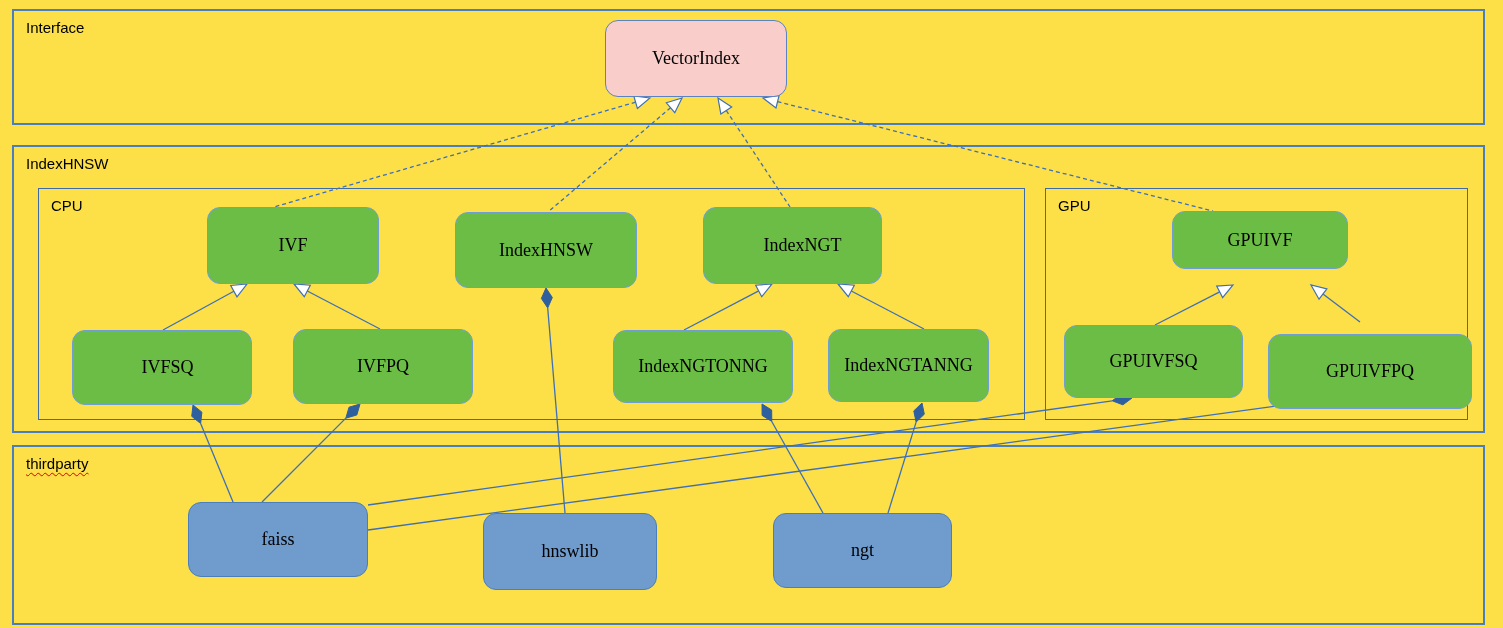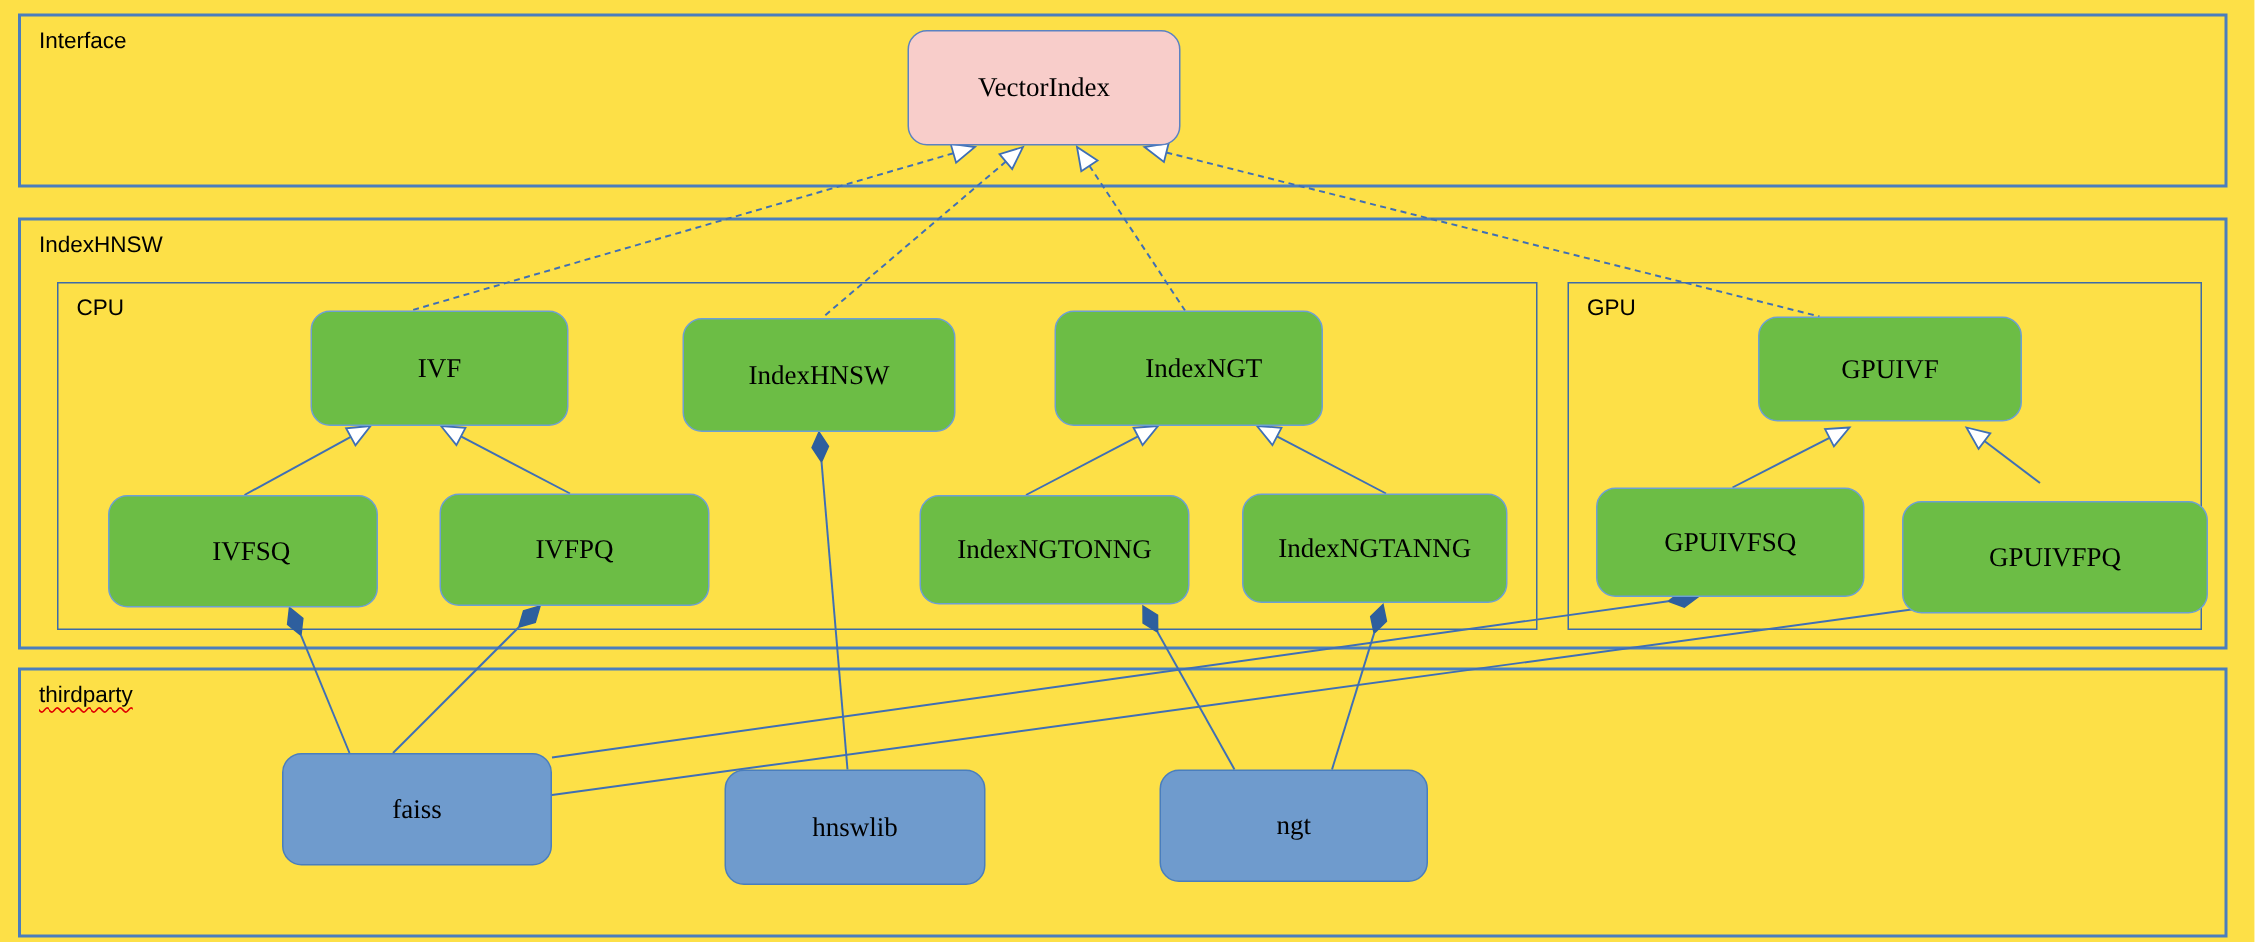--- a/index.html
+++ b/index.html
@@ -135,20 +135,20 @@
       </g>
     </svg>
 
 <div class="node interface" style="left: 605px; top: 20px; width: 182px; height: 77px;">VectorIndex</div>
     <div class="node impl" style="left: 183px; top: 207px; width: 172px; height: 77px; margin-left: 24px;">IVF</div>
     <div class="node impl" style="left: 455px; top: 212px; width: 182px; height: 76px;">IndexHNSW</div>
     <div class="node impl" style="left: 703px; top: 207px; width: 179px; height: 77px; padding-left: 20px;">IndexNGT</div>
     <div class="node impl" style="left: 72px; top: 330px; width: 180px; height: 75px; padding-left: 11px;">IVFSQ</div>
     <div class="node impl" style="left: 293px; top: 329px; width: 180px; height: 75px;">IVFPQ</div>
     <div class="node impl" style="left: 613px; top: 330px; width: 180px; height: 73px;">IndexNGTONNG</div>
-    <div class="node impl" style="left: 828px; top: 329px; width: 177px; height: 73px;">IndexNGTANNG</div>
-    <div class="node impl" style="left: 1172px; top: 211px; width: 176px; height: 70px;">GPUIVF</div>
+    <div class="node impl" style="left: 828px; top: 329px; width: 161px; height: 73px;">IndexNGTANNG</div>
+    <div class="node impl" style="left: 1172px; top: 211px; width: 176px; height: 58px;">GPUIVF</div>
     <div class="node impl" style="left: 1064px; top: 325px; width: 179px; height: 73px;">GPUIVFSQ</div>
     <div class="node impl" style="left: 1268px; top: 334px; width: 204px; height: 75px; text-align: right;">GPUIVFPQ</div>
     <div class="node lib" style="left: 188px; top: 502px; width: 180px; height: 75px;">faiss</div>
     <div class="node lib" style="left: 483px; top: 513px; width: 174px; height: 77px;">hnswlib</div>
     <div class="node lib" style="left: 773px; top: 513px; width: 179px; height: 75px;">ngt</div>
   </div>
 
 </body></html>

